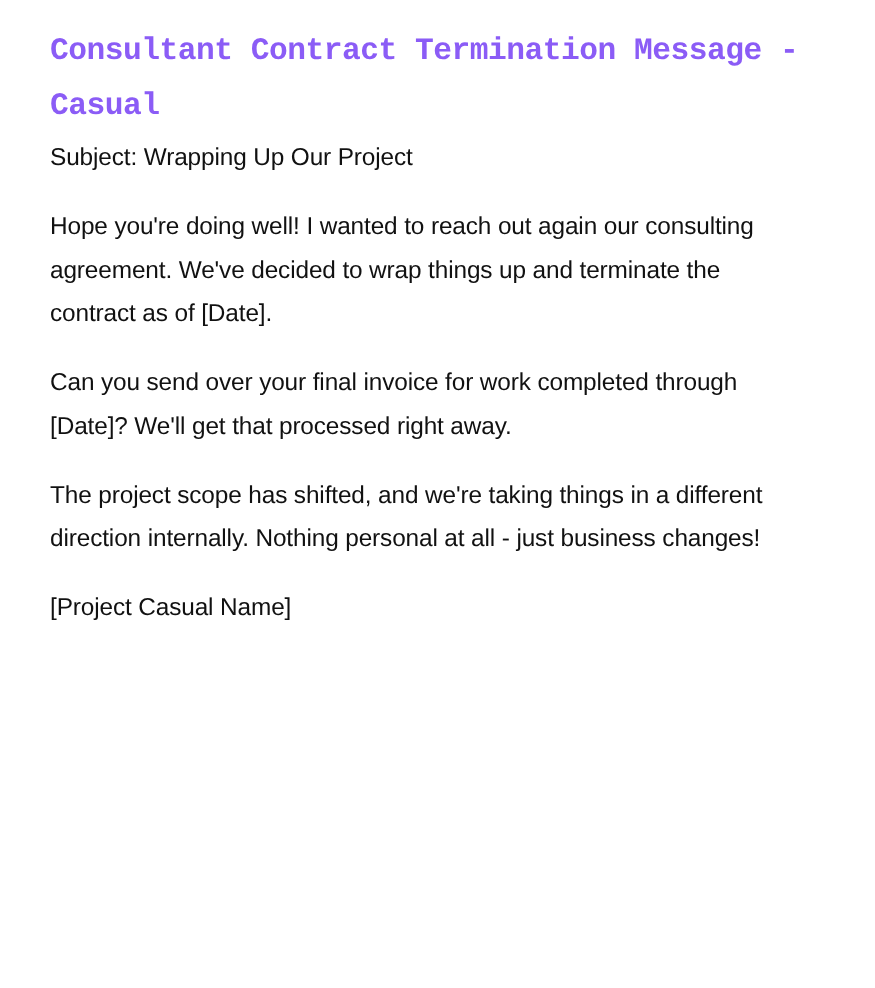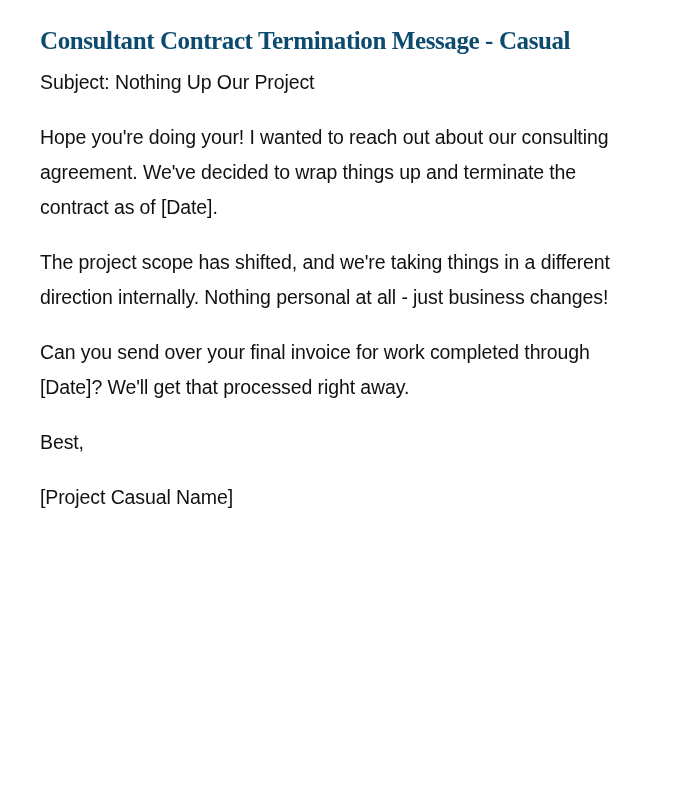--- a/index.html
+++ b/index.html
@@ -3,41 +3,40 @@
   <meta charset="utf-8">
   <style>
     html, body { margin: 0; padding: 0; background: #ffffff; }
     body {
       width: 700px; height: 790px; overflow: hidden;
       font-family: "Liberation Sans", sans-serif;
       color: #111111;
     }
     .page { padding: 19px 40px 0 40px; box-sizing: border-box; width: 700px; }
     .title {
-      font-family: Liberation Serif, serif;
+      font-family: Liberation Mono, monospace;
       font-weight: bold;
       font-size: 25px;
       line-height: 44px;
       letter-spacing: -0.4px;
       margin: 0 0 2px 0;
-      color: #0c4a6e;
+      color: #8b5cf6;
       width: 600px;
     }
     .para {
       font-size: 19.5px;
       line-height: 35px;
       margin: 0 0 20px 0;
       width: 590px;
       letter-spacing: -0.1px;
     }
   </style>
 </head>
 <body>
 
 <div class="page">
   <h1 class="title">Consultant Contract Termination Message - Casual</h1>
-  <p class="para">Subject: Nothing Up Our Project</p>
-  <p class="para">Hope you're doing your! I wanted to reach out about our consulting agreement. We've decided to wrap things up and terminate the contract as of [Date].</p>
+  <p class="para">Subject: Wrapping Up Our Project</p>
+  <p class="para">Hope you're doing well! I wanted to reach out again our consulting agreement. We've decided to wrap things up and terminate the contract as of [Date].</p>
+  <p class="para">Can you send over your final invoice for work completed through [Date]? We'll get that processed right away.</p>
   <p class="para">The project scope has shifted, and we're taking things in a different direction internally. Nothing personal at all - just business changes!</p>
-  <p class="para">Can you send over your final invoice for work completed through [Date]? We'll get that processed right away.</p>
-  <p class="para">Best,</p>
   <p class="para">[Project Casual Name]</p>
 </div>
 
 </body></html>

